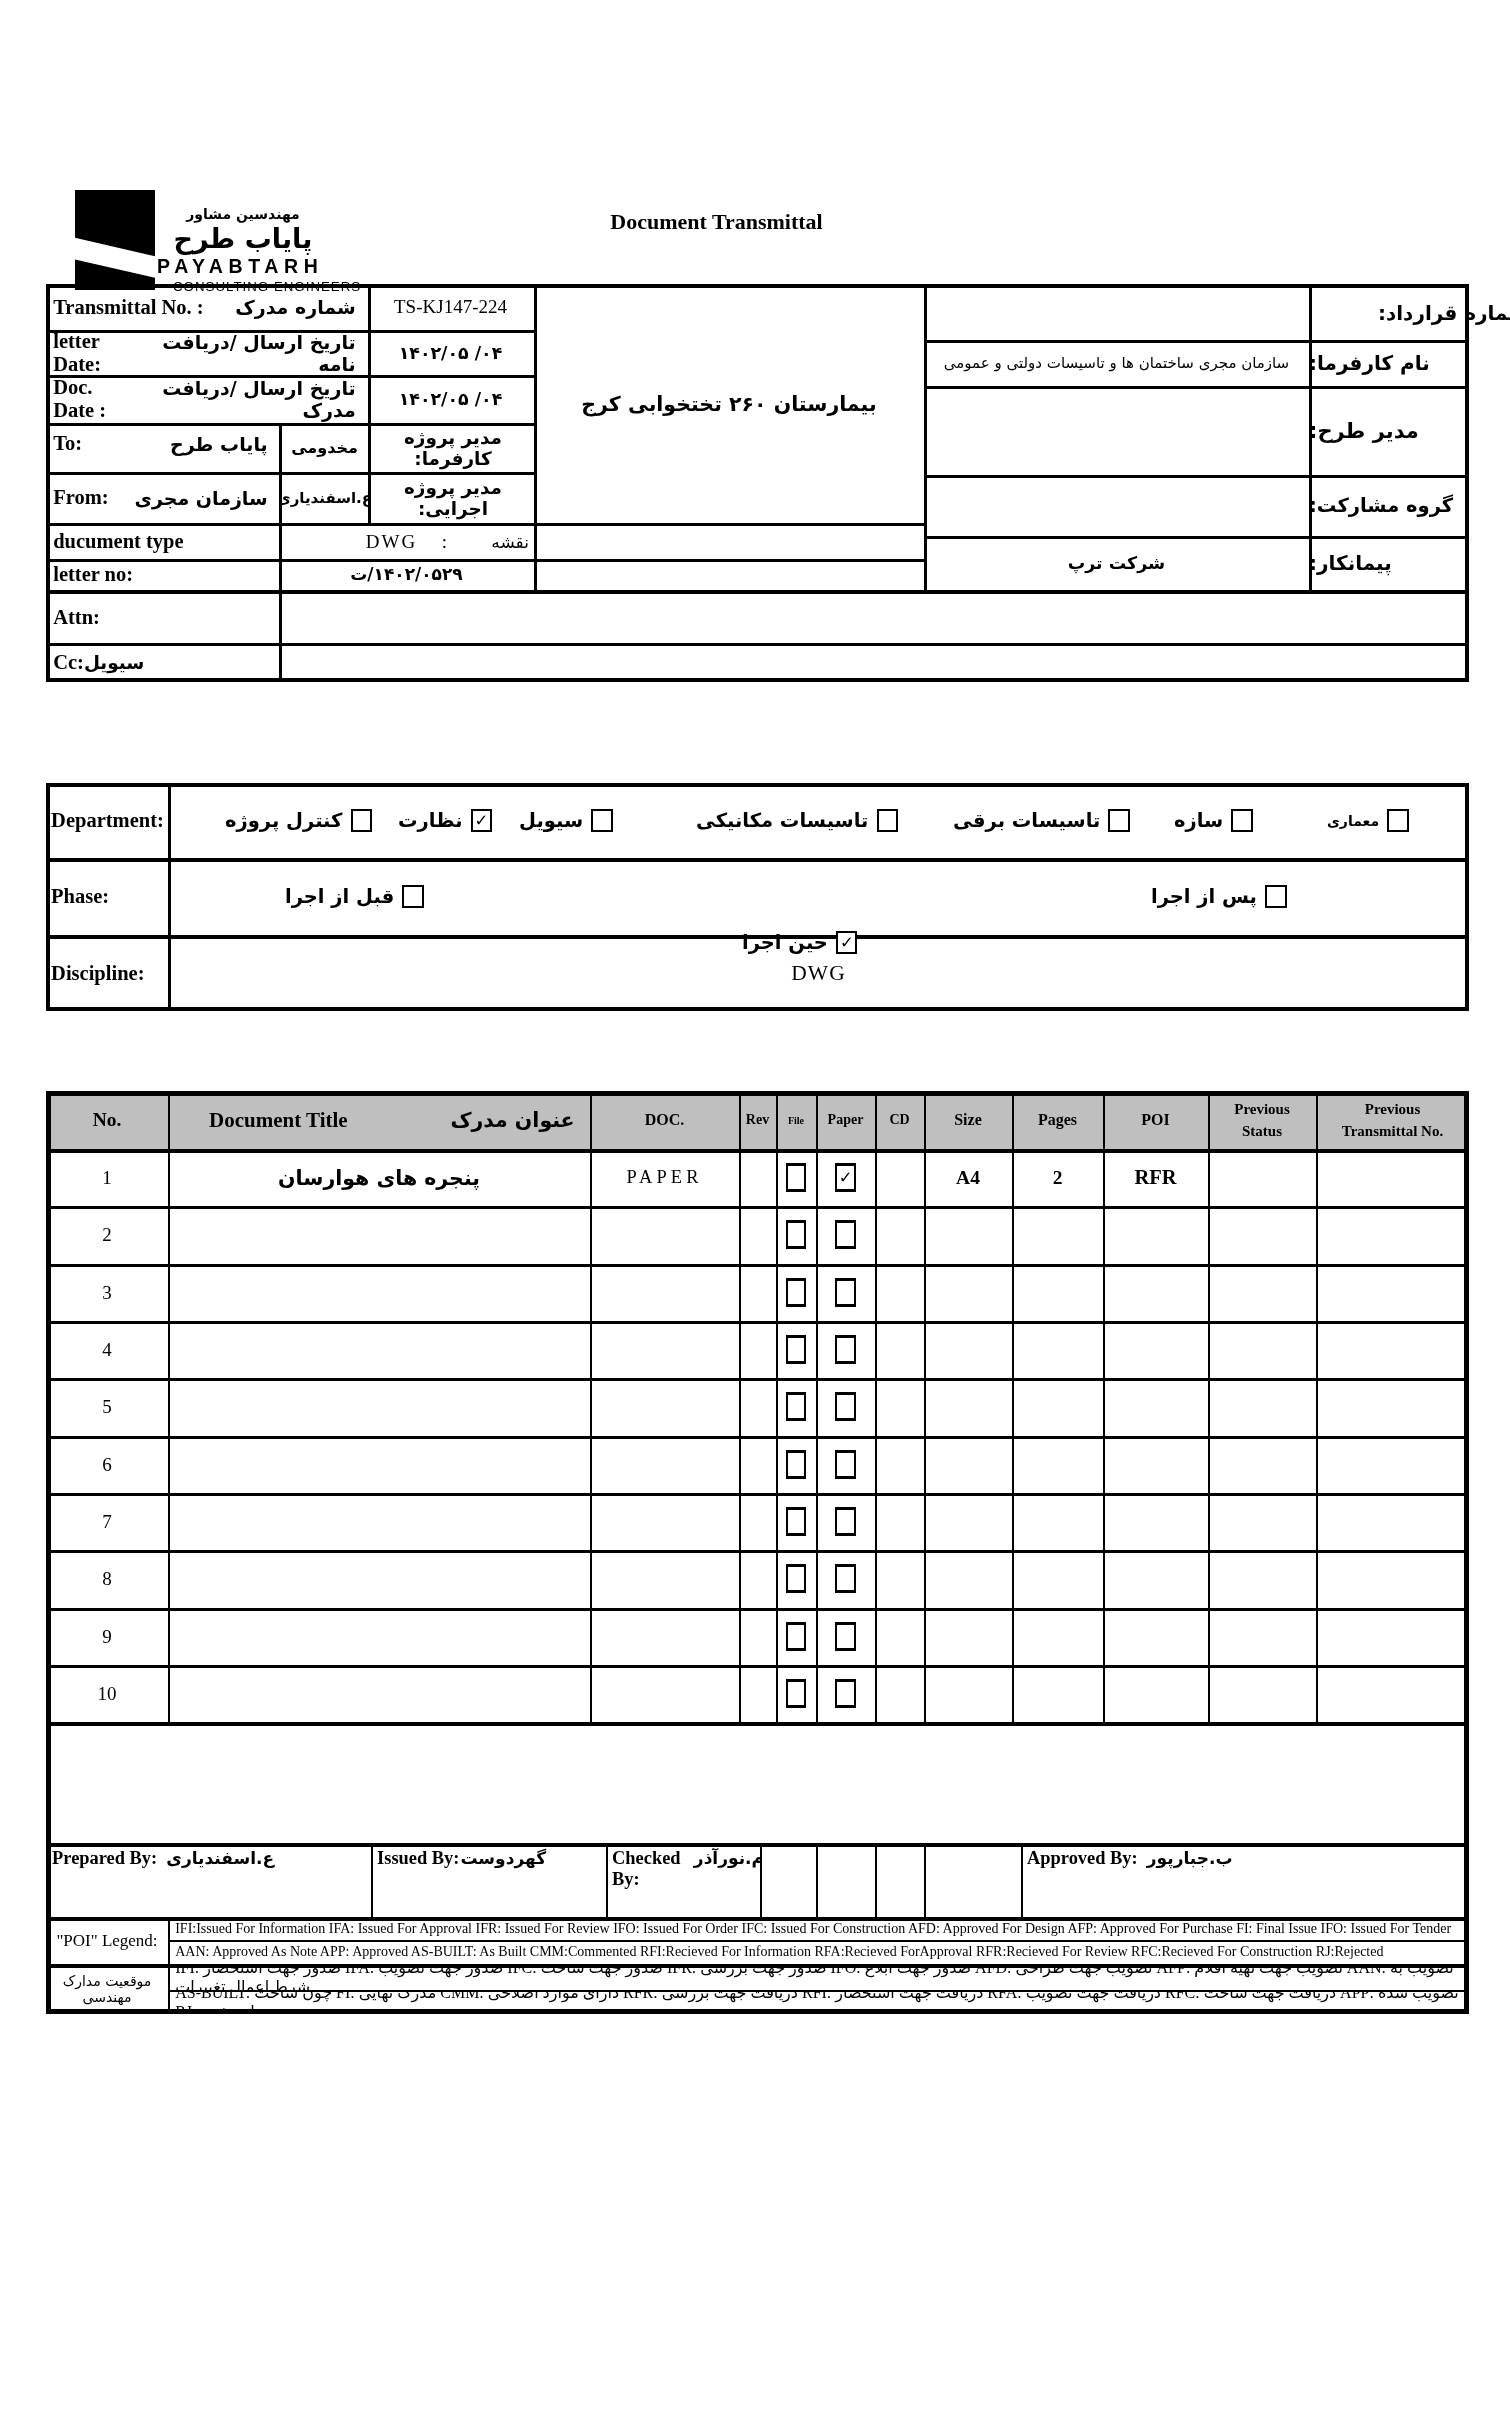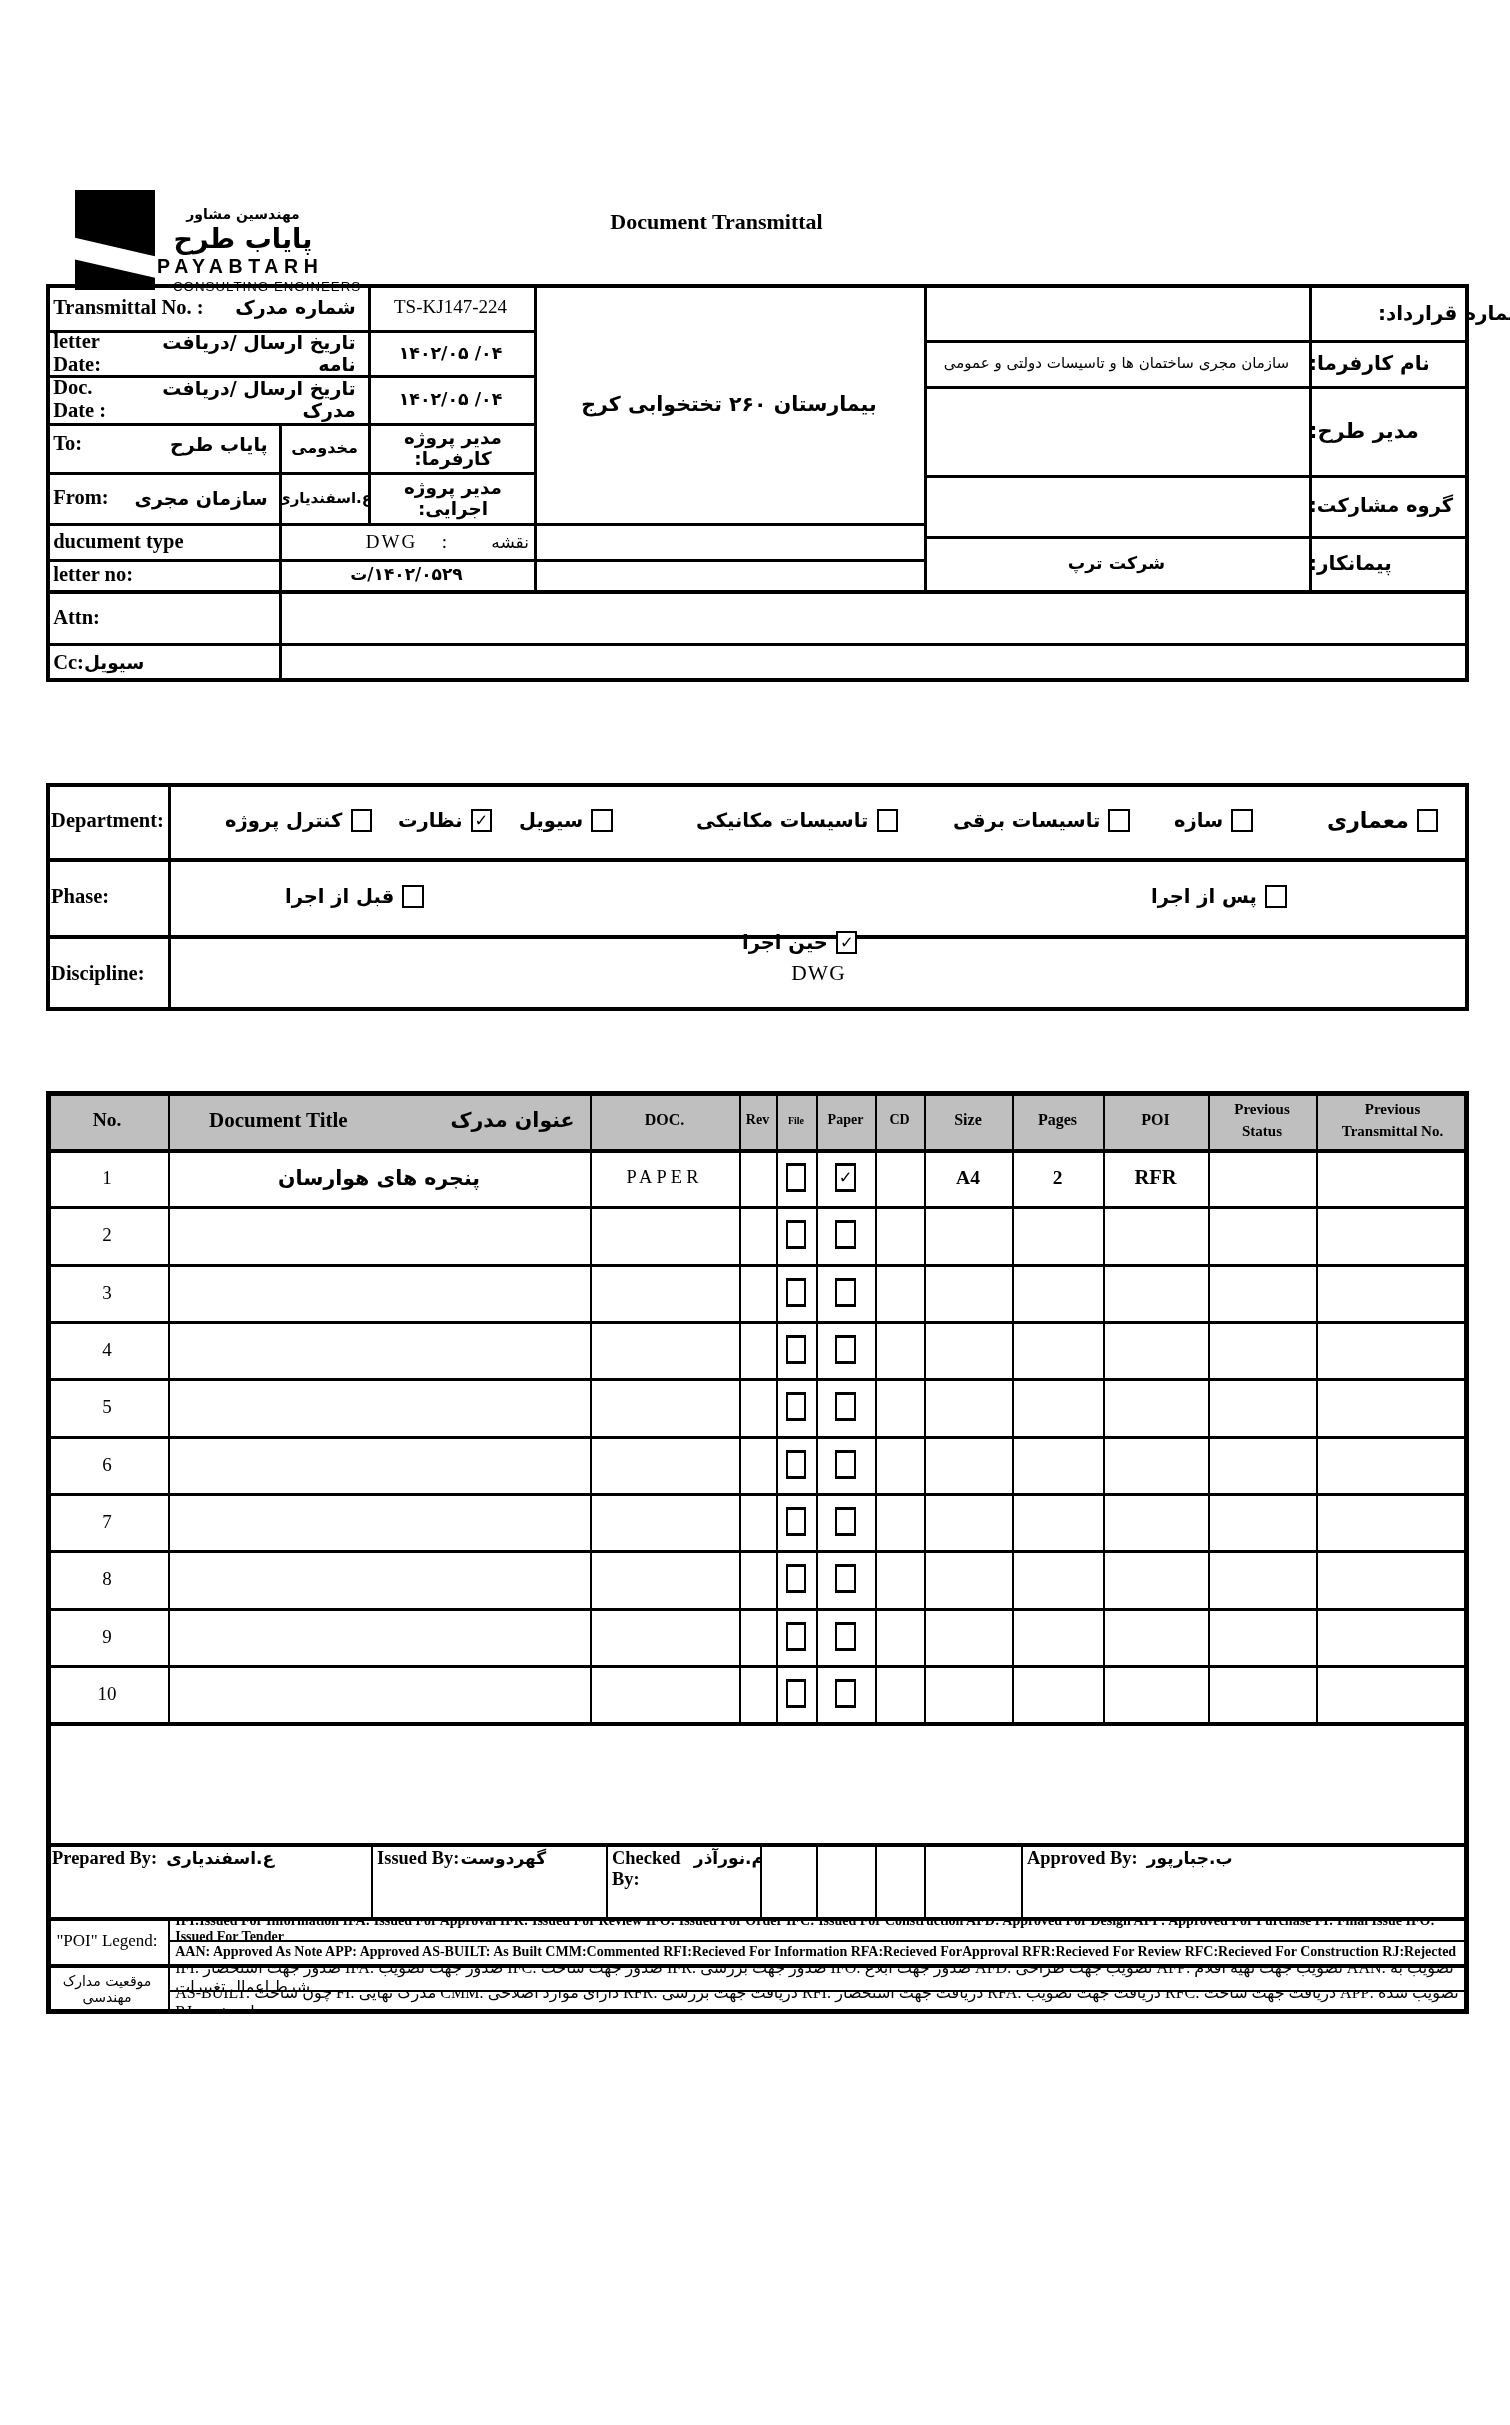--- a/index.html
+++ b/index.html
@@ -16,21 +16,21 @@
   .val{font-family:"Liberation Serif","DejaVu Sans",serif;font-size:19px;}
   .cb{display:inline-flex;align-items:center;justify-content:center;width:17.4px;height:19.5px;
       border:2px solid #000;background:#fff;flex:0 0 auto;}
   .cb.tall{width:16.4px;height:22.5px;border-width:3.6px 2.6px;}
   .cb.checked::after{content:"✓";font-size:16.4px;font-family:"DejaVu Sans",sans-serif;}
   .fitem{position:absolute;display:flex;align-items:center;gap:8.2px;z-index:3;}
   .hdr-bg{position:absolute;background:#bfbfbf;z-index:1;}
   .sig{align-items:flex-start;padding:5.1px 0 0 6.1px;gap:9.2px;}
   .sig .en{font-size:18.4px;}
   .sig .fa{font-size:17px;}
-  .legend-en{font-size:14px;font-weight:bold;padding-left:7.2px;}
+  .legend-en{font-size:14px;font-weight:normal;padding-left:7.2px;}
   .legend-fa{font-family:"Liberation Serif","DejaVu Sans",serif;font-size:16px;direction:ltr;padding-left:7.2px;}
   .logo-box{position:absolute;background:#000;overflow:hidden;z-index:3;}
   .swoosh{position:absolute;left:-20.5px;top:60px;width:143px;height:20.5px;background:#fff;
           transform:rotate(13deg);border-radius:4.1px;}
 </style>
 </head>
 <body>
 
 <div class="form">
 
@@ -450,21 +450,21 @@
     </div>
     <div class="fitem" style="left: 907px; top: 783px; height: 75px;">
       <span class="fa" style="font-size: 19.5px;">تاسیسات برقی</span>
       <span class="cb"></span>
     </div>
     <div class="fitem" style="left: 1128px; top: 783px; height: 75px;">
       <span class="fa" style="font-size: 19.5px;">سازه</span>
       <span class="cb"></span>
     </div>
     <div class="fitem" style="left: 1281px; top: 783px; height: 75px;">
-      <span class="fa" style="font-size: 22px;">معماری</span>
+      <span class="fa" style="font-size: 14px;">معماری</span>
       <span class="cb"></span>
     </div>
     <div class="fitem" style="left: 239px; top: 858px; height: 77px;">
       <span class="fa" style="font-size: 19.5px;">قبل از اجرا</span>
       <span class="cb"></span>
     </div>
     <div class="fitem" style="left: 696px; top: 904px; height: 77px;">
       <span class="fa" style="font-size: 19.5px;">حین اجرا</span>
       <span class="cb checked"></span>
     </div>

